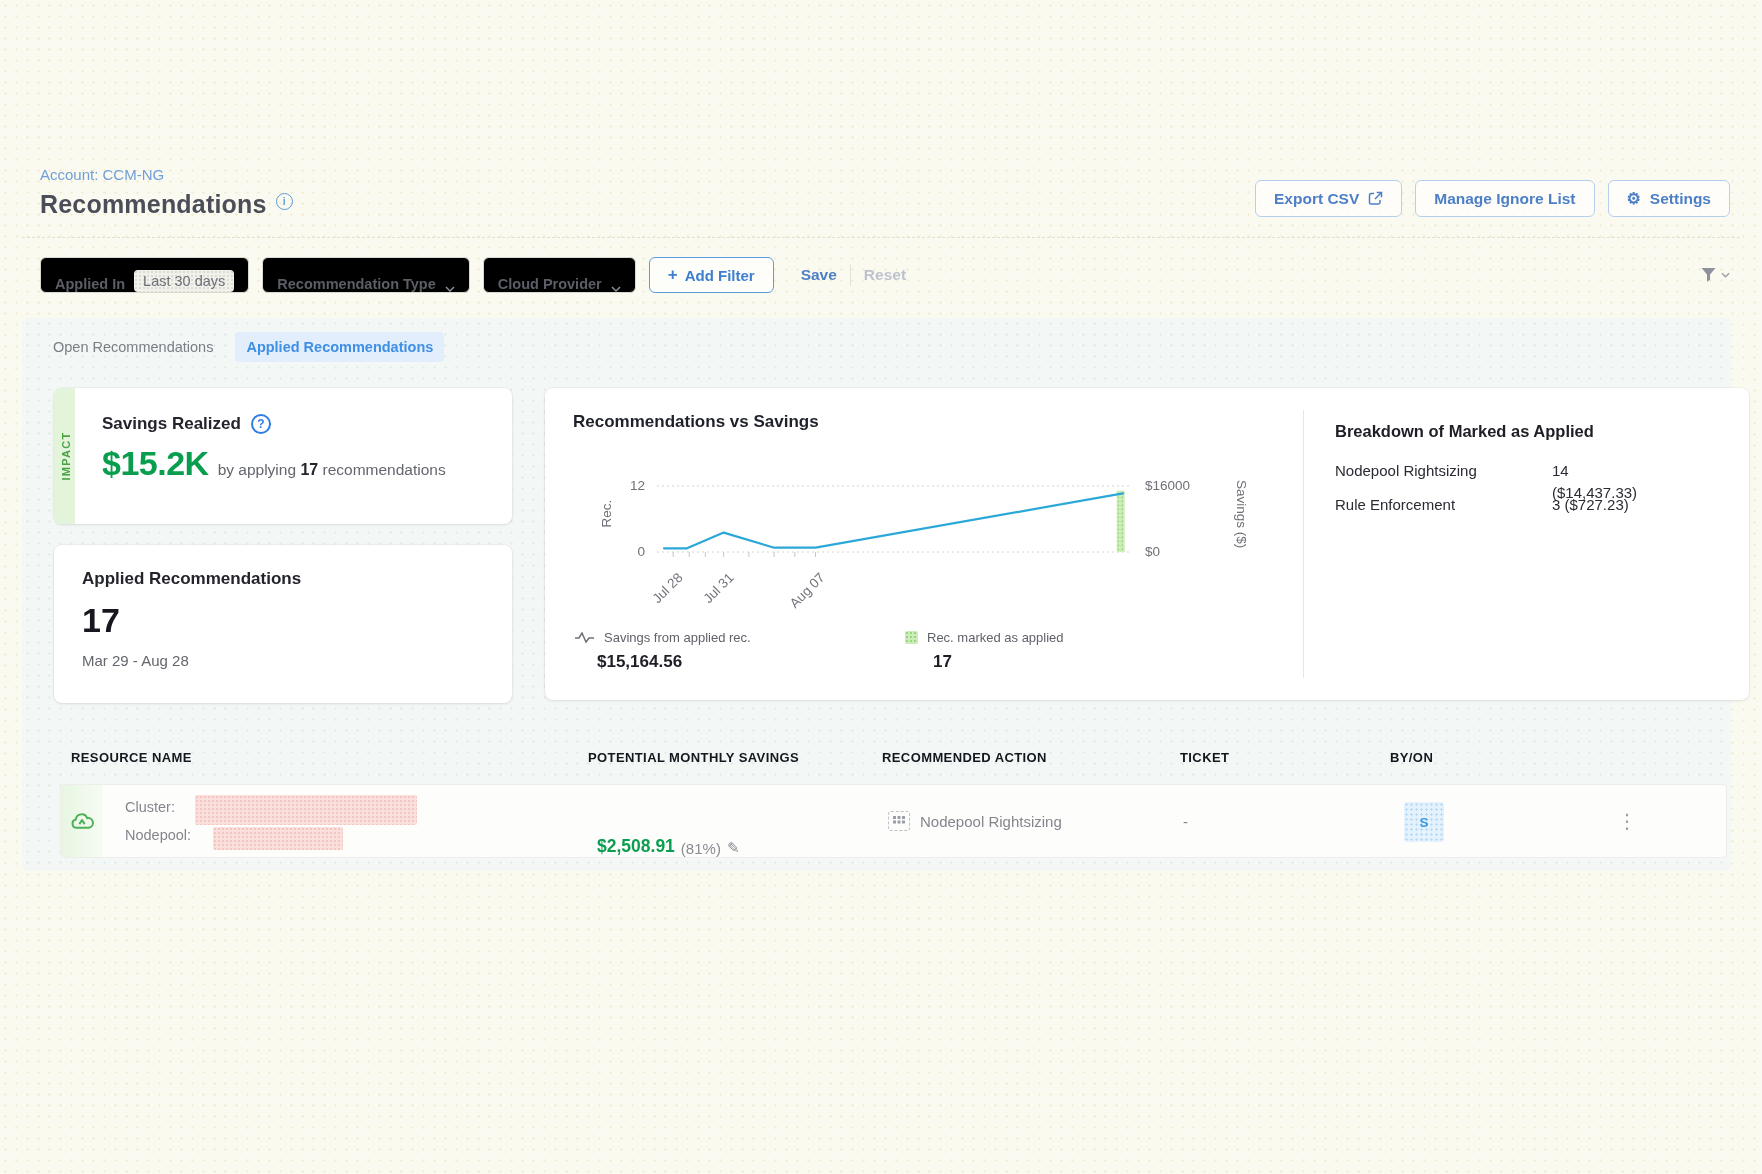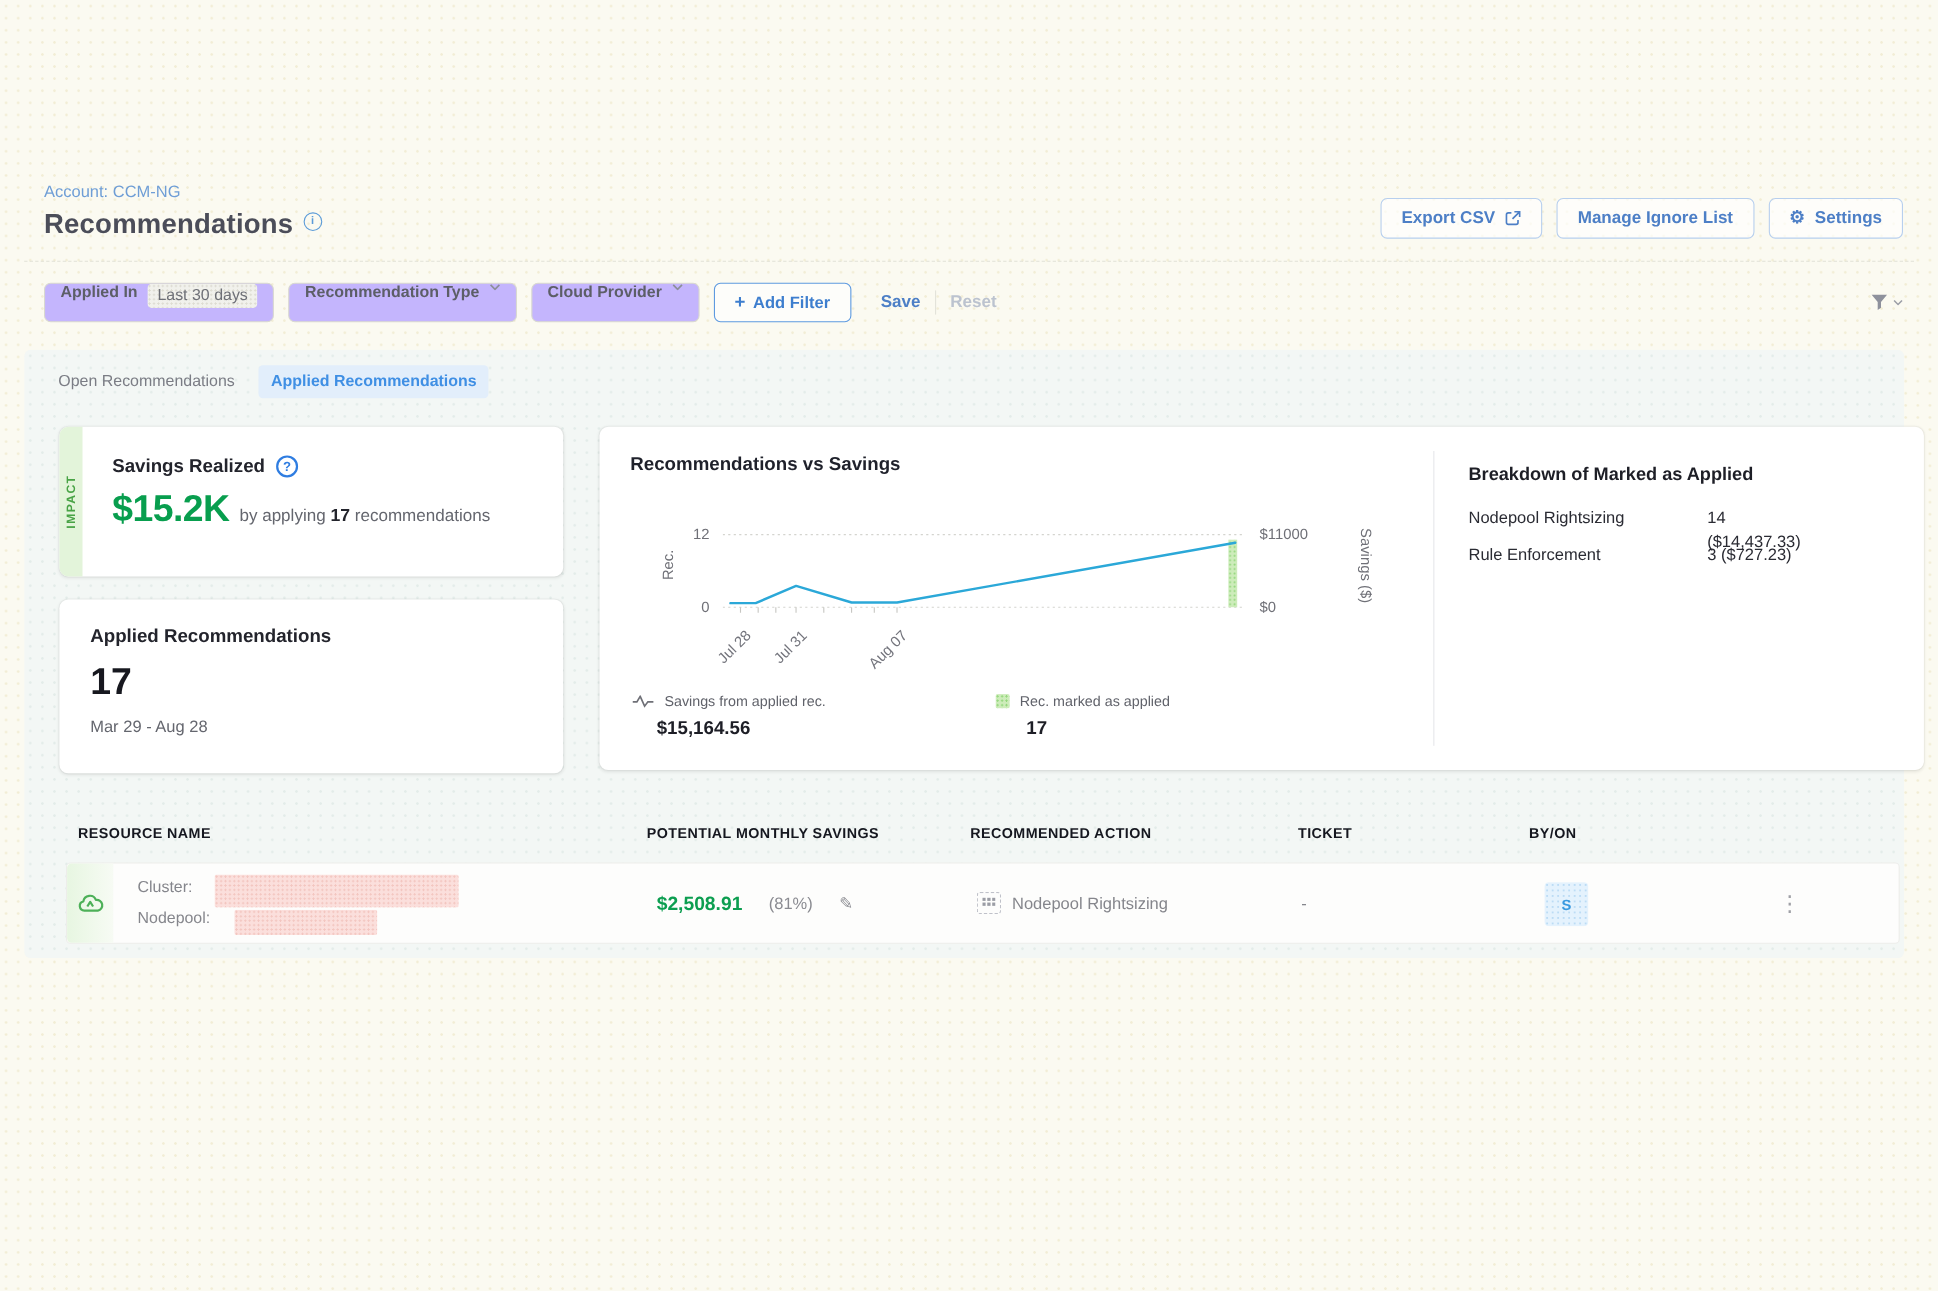--- a/index.html
+++ b/index.html
@@ -22,22 +22,22 @@
     color:#5b9bd8;font-size:10px;font-weight:bold;display:flex;align-items:center;justify-content:center;cursor:pointer;}
   .hdr-actions{position:absolute;top:180px;right:32px;display:flex;gap:13px;}
   .btn{height:37px;display:flex;align-items:center;gap:9px;padding:16px 18px;
     background:rgba(255,255,255,.65);border:1.6px solid #b7cfee;border-radius:6px;
     color:#4d7fc6;font-size:15.5px;font-weight:bold;cursor:pointer;}
   .gear{font-size:16px;line-height:1;}
 
   
   .toolbar-top-line{position:absolute;left:22px;right:22px;top:237px;border-top:1px dashed #e1e1d6;}
   .toolbar{position:absolute;left:40px;right:32px;top:257px;height:36px;display:flex;align-items:center;gap:13px;}
-  .pill{height:36px;display:inline-flex;align-items:flex-start;gap:9px;padding:0 14px;box-sizing:border-box;
-    background:#c4b5fd;border:1px solid #d9d9d0;border-radius:6px;color:#5c5e67;font-size:14.5px;font-weight:600;cursor:pointer;}
+  .pill{height:36px;display:inline-flex;align-items:flex-end;gap:9px;padding:0 14px;box-sizing:border-box;
+    background:#000000;border:1px solid #d9d9d0;border-radius:6px;color:#5c5e67;font-size:14.5px;font-weight:600;cursor:pointer;}
   .chip{padding:3px 9px;border-radius:4px;font-weight:400;color:#6d6f76;
     background-color:#f1f1ec;background-image:radial-gradient(#dddcd2 .8px,transparent 1px);background-size:4px 4px;}
   .add-filter{height:36px;display:inline-flex;align-items:center;gap:7px;padding:0 18px;box-sizing:border-box;
     background:#fdfdfa;border:1.6px solid #5e9ae0;border-radius:6px;color:#3d7ece;font-size:15px;font-weight:bold;cursor:pointer;}
   .plus{font-size:17px;font-weight:bold;}
   .link-save{margin-left:14px;color:#4d7fc6;font-size:15.5px;font-weight:600;cursor:pointer;}
   .save-reset-divider{width:1px;height:22px;background:#e3e3da;}
   .link-reset{color:#bcc3cf;font-size:15.5px;font-weight:600;cursor:pointer;}
   .funnel-wrap{margin-left:auto;display:flex;align-items:center;gap:4px;cursor:pointer;}
 
@@ -108,21 +108,21 @@
   .trow{position:absolute;left:38px;top:466px;width:1667px;height:74px;background:#fdfdfc;
     border:1px solid #ededea;border-radius:4px;box-sizing:border-box;cursor:pointer;}
   .row-strip{position:absolute;left:0;top:0;bottom:0;width:42px;border-radius:4px 0 0 4px;
     background:linear-gradient(90deg,#e7f6e1,#f7fbf4);display:flex;align-items:center;justify-content:center;}
   .cell-label{position:absolute;font-size:14.5px;color:#85868c;}
   .cl-1{left:64px;top:14px;} .cl-2{left:64px;top:42px;}
   .redact{position:absolute;border-radius:2px;
     background-color:#fbdfdc;background-image:radial-gradient(#f3c6c0 .8px,transparent 1px);background-size:4px 4px;}
   .rd-1{left:134px;top:10px;width:222px;height:30px;}
   .rd-2{left:152px;top:42px;width:130px;height:23px;}
-  .savings-cell{position:absolute;left:536px;top:0;bottom:0;display:flex;align-items:center;gap:24px;}
+  .savings-cell{position:absolute;left:536px;top:0;bottom:0;display:flex;align-items:flex-end;gap:6px;}
   .savings-amount{font-size:17.5px;font-weight:bold;color:#0c9e50;}
   .savings-pct{font-size:15px;color:#8a8b91;}
   .pencil{font-size:15px;color:#8a8b91;cursor:pointer;}
   .action-cell{position:absolute;left:827px;top:0;bottom:0;display:flex;align-items:center;gap:10px;
     font-size:15px;color:#85868c;}
   .action-icon{width:22px;height:20px;border:1.4px dashed #bfc1c9;border-radius:3px;box-sizing:border-box;
     display:flex;align-items:center;justify-content:center;}
   .ticket-cell{position:absolute;left:1122px;top:0;bottom:0;display:flex;align-items:center;
     font-size:15px;color:#85868c;}
   .byon-badge{position:absolute;left:1343px;top:17px;width:40px;height:40px;border-radius:4px;
@@ -227,21 +227,21 @@
         <div class="date-range">Mar 29 - Aug 28</div>
       </div>
     </div>
 
     <div class="card chart-card">
       <div class="chart-title">Recommendations vs Savings</div>
 
       <span class="ytick yt-max">12</span>
       <span class="ytick yt-min">0</span>
       <span class="rec-label">Rec.</span>
-      <span class="rtick rt-max">$11000</span>
+      <span class="rtick rt-max">$16000</span>
       <span class="rtick rt-min">$0</span>
       <span class="savings-axis-label">Savings ($)</span>
 
       <svg id="chart-svg" class="plot" viewBox="0 0 473 76" width="473" height="76">
         <defs>
           <pattern id="bar-dots" width="4" height="4" patternUnits="userSpaceOnUse">
             <rect width="4" height="4" fill="#cdecba"></rect>
             <circle cx="1.3" cy="1.3" r="0.9" fill="#94d77d"></circle>
           </pattern>
         </defs>

